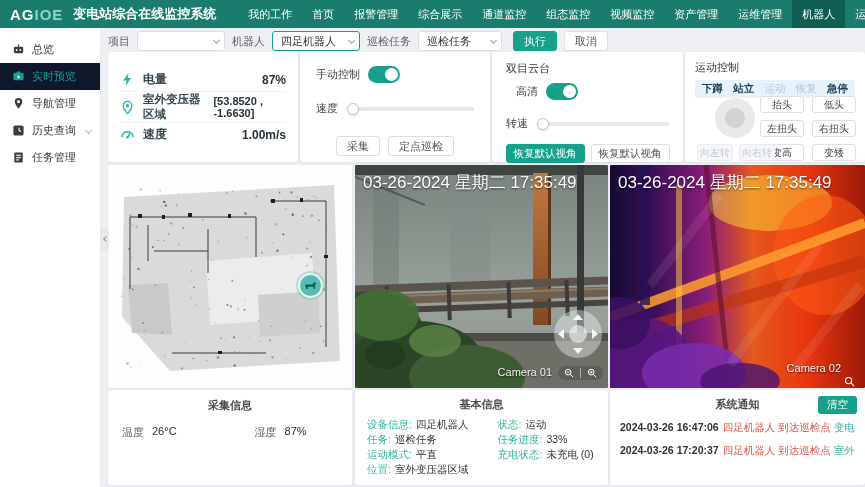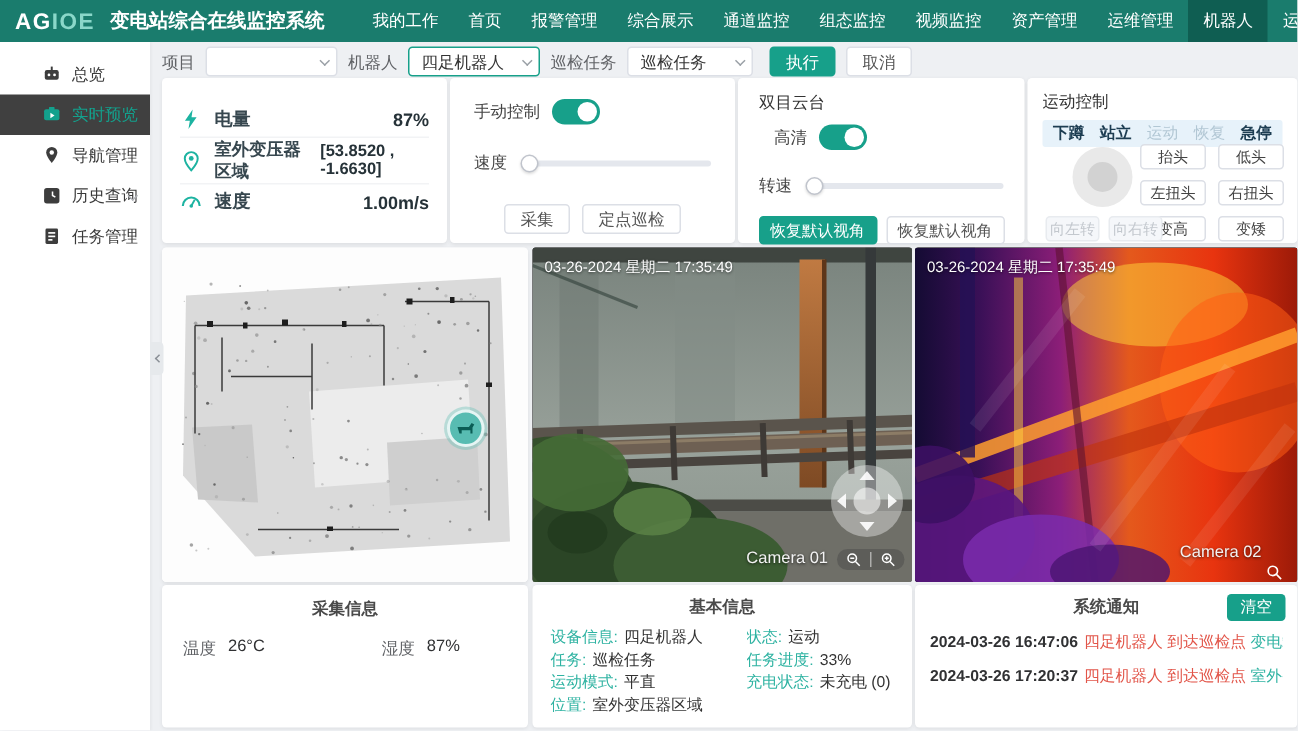--- a/index.html
+++ b/index.html
@@ -8,22 +8,22 @@
   
   .topbar{position:absolute;top:0;left:0;right:0;height:28px;background:#1a7c6d;display:flex;align-items:center;padding:0 10px;color:#fff;z-index:20}
   .logo{font-size:15px;font-weight:bold;letter-spacing:1px;display:flex}
   .logo .lg-r{color:#8ad7c9}
   .app-title{font-size:13px;font-weight:bold;margin-left:10px;white-space:nowrap}
   .topnav{display:flex;align-items:stretch;height:28px;margin-left:22px}
   .topnav .nav-item{font-size:11px;line-height:28px;padding:0 10px;white-space:nowrap;cursor:pointer}
   .topnav .nav-item.active{background:#0f5e52}
   
   .sidebar{position:absolute;top:28px;left:0;width:100px;bottom:0;background:#fff;padding-top:8px;box-shadow:1px 0 2px rgba(0,0,0,.04);z-index:10}
-  .side-item{height:27px;display:flex;align-items:center;gap:7px;padding-left:28px;font-size:11px;color:#3a3a3a;cursor:pointer;position:relative}
-  .side-item.active{background:#404040;color:#13a18d}
+  .side-item{height:27px;display:flex;align-items:center;gap:7px;padding-left:12px;font-size:11px;color:#3a3a3a;cursor:pointer;position:relative}
+  .side-item.active{background:#0f172a;color:#13a18d}
   .side-item .sicon{width:13px;height:13px;flex:0 0 13px}
   .side-item .sicon svg{display:block}
   .chev{position:absolute;right:9px;top:11px;width:5px;height:5px;border-right:1px solid #b0b3b8;border-bottom:1px solid #b0b3b8;transform:rotate(45deg)}
   .collapse-handle{position:absolute;left:100px;top:228px;width:9px;height:22px;background:#e6e9ec;border-radius:0 3px 3px 0;z-index:11;display:flex;align-items:center;justify-content:center;cursor:pointer}
   .collapse-handle i{width:4px;height:4px;border-left:1px solid #8a8f96;border-bottom:1px solid #8a8f96;transform:rotate(45deg);margin-left:2px}
   
   .filterbar{position:absolute;left:108px;top:31px;height:20px;display:flex;align-items:center;gap:7px;font-size:11px;color:#606266;z-index:5}
   .sel{height:20px;background:#fff;border:1px solid #dcdfe6;border-radius:3px;display:flex;align-items:center;padding:0 16px 0 8px;position:relative;font-size:11px;color:#333;cursor:pointer}
   .sel.teal{border-color:#17a08a}
   .sel .sel-caret{position:absolute;right:5px;top:6px;width:5px;height:5px;border-right:1px solid #9aa0a6;border-bottom:1px solid #9aa0a6;transform:rotate(45deg)}
@@ -69,21 +69,21 @@
   .rot-right{position:absolute;left:54px;top:92px;width:36px}
   
   #mapCard{left:108px;top:165px;width:244px;height:223px;overflow:hidden}
   #mapCard svg{display:block}
   .robot-marker{position:absolute;left:190px;top:108px;width:25px;height:25px;border-radius:50%;background:#58bcb2;border:2px solid rgba(255,255,255,.85);box-shadow:0 0 0 2px rgba(88,188,178,.35);display:flex;align-items:center;justify-content:center;cursor:pointer}
   
   .camera{position:absolute;overflow:hidden;border-radius:2px;background:#000}
   #cam1{left:355px;top:165px;width:253px;height:223px}
   #cam2{left:610px;top:165px;width:255px;height:223px}
   .camera svg{display:block}
-  .cam-ts{position:absolute;left:8px;top:6px;font-size:10px;color:#fff;text-shadow:0 1px 2px rgba(0,0,0,.6);white-space:nowrap}
+  .cam-ts{position:absolute;left:8px;top:6px;font-size:17px;color:#fff;text-shadow:0 1px 2px rgba(0,0,0,.6);white-space:nowrap}
   .cam-label{position:absolute;font-size:11px;color:#f2f2f2;text-shadow:0 1px 2px rgba(0,0,0,.7)}
   .ptz{position:absolute;right:6px;bottom:30px;width:48px;height:48px;border-radius:50%;background:rgba(255,255,255,.38);cursor:pointer}
   .ptz::after{content:"";position:absolute;left:15px;top:15px;width:18px;height:18px;border-radius:50%;background:rgba(255,255,255,.55)}
   .ptz .ar{position:absolute;width:0;height:0}
   .ptz .up{left:19px;top:4px;border-left:5px solid transparent;border-right:5px solid transparent;border-bottom:6px solid rgba(255,255,255,.9)}
   .ptz .dn{left:19px;bottom:4px;border-left:5px solid transparent;border-right:5px solid transparent;border-top:6px solid rgba(255,255,255,.9)}
   .ptz .lf{left:4px;top:19px;border-top:5px solid transparent;border-bottom:5px solid transparent;border-right:6px solid rgba(255,255,255,.9)}
   .ptz .rt{right:4px;top:19px;border-top:5px solid transparent;border-bottom:5px solid transparent;border-left:6px solid rgba(255,255,255,.9)}
   .zoompill{position:absolute;display:flex;align-items:center;background:rgba(70,70,70,.45);border-radius:9px;padding:2px 6px;gap:6px;cursor:pointer}
   .zoompill .divider{width:1px;height:10px;background:rgba(255,255,255,.5)}

